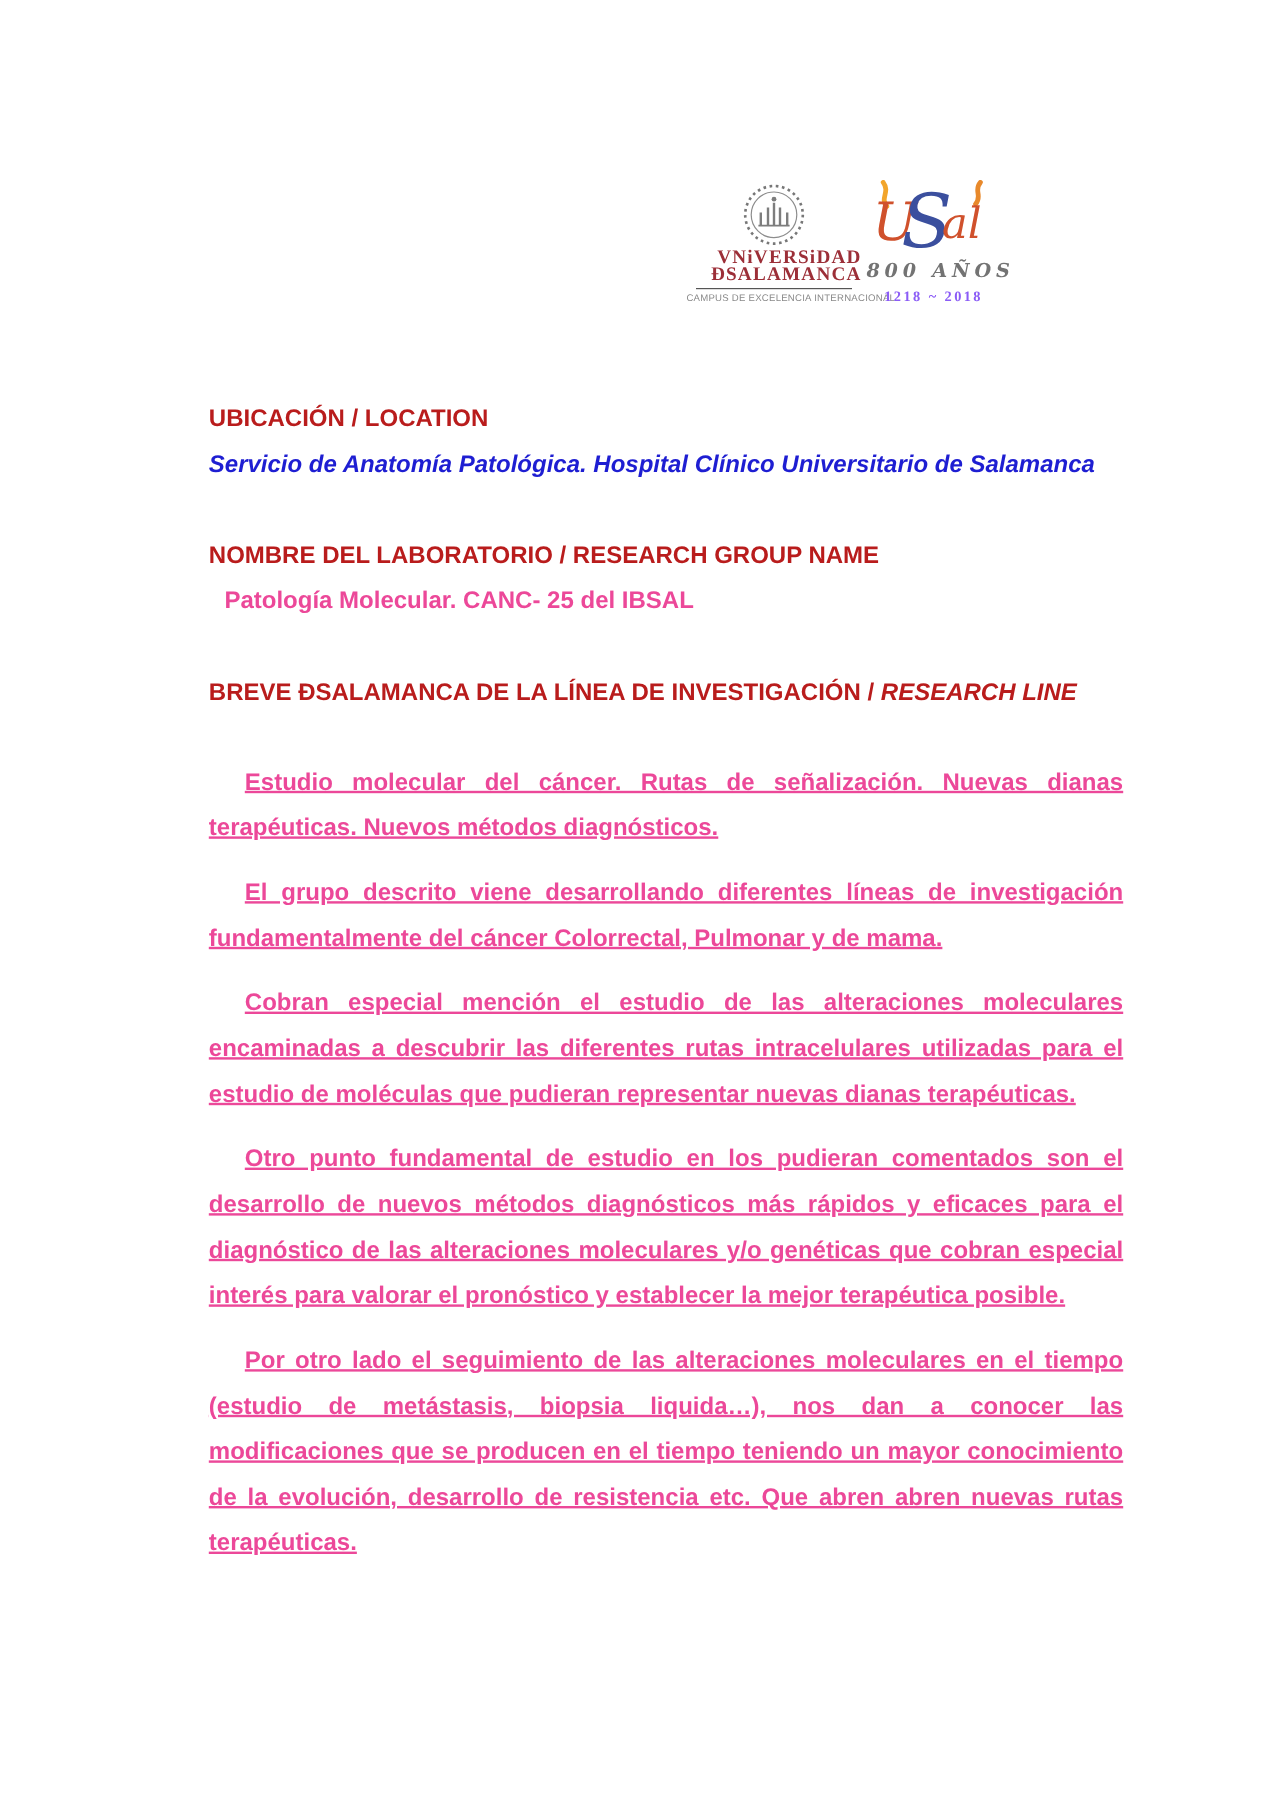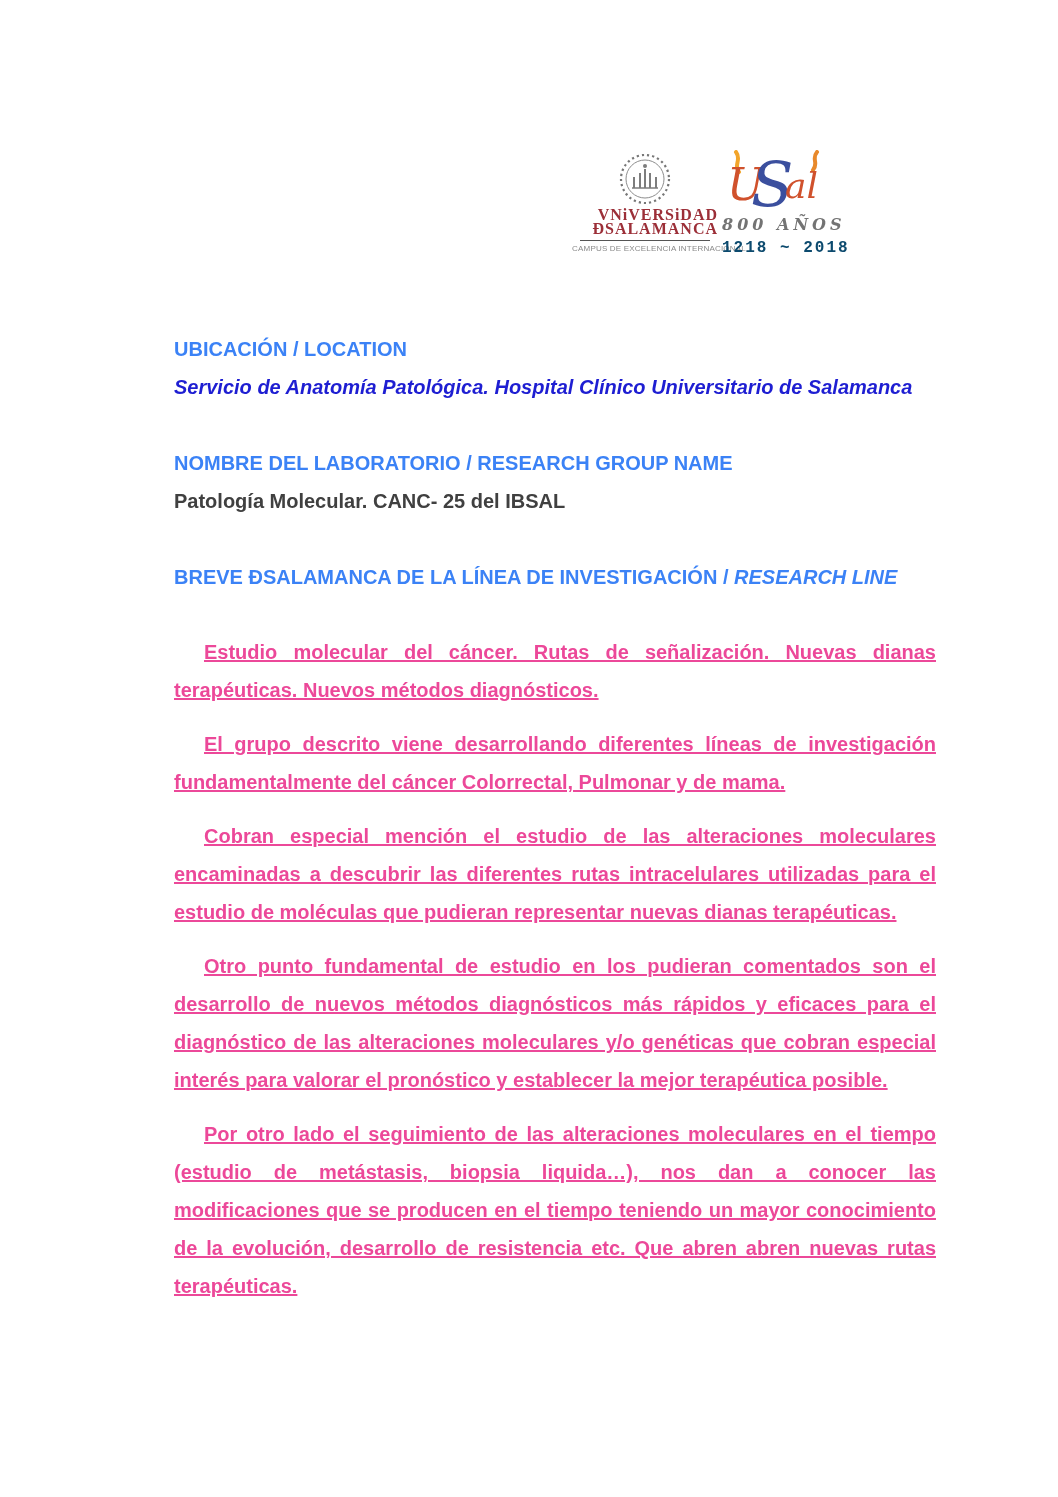--- a/index.html
+++ b/index.html
@@ -31,34 +31,34 @@
     position:absolute;top:150px;left:722px;width:112px;text-align:center;
   }
   .anniv-years{
     margin-top:1px;
     font-family:"DejaVu Serif",serif;
     font-style:italic;font-weight:bold;
     font-size:16px;letter-spacing:4px;color:#737373;white-space:nowrap;
   }
   .anniv-dates{
     margin-top:5px;
-    font-family:Liberation Mono, monospace;
-    font-weight:bold;font-size:16px;letter-spacing:2px;
-    color:#0c4a6e;white-space:nowrap;
+    font-family:Liberation Serif, serif;
+    font-weight:bold;font-size:12px;letter-spacing:2px;
+    color:#8b5cf6;white-space:nowrap;
   }
 
   
   .content{
     position:absolute;left:174px;top:330px;width:762px;
     font-size:20px;line-height:38px;font-weight:bold;
   }
-  .h{color:#3b82f6;}
+  .h{color:#b91c1c;}
   .h .em{font-style:italic;}
   .v-italic{color:#1e1ed2;font-style:italic;}
-  .v-bold{color:#404040;}
+  .v-bold{color:#ec4899;margin-left:13px;}
   .gap38{margin-top:38px;}
   .paras{margin-top:37px;}
   .para{
     margin:0 0 16px 0;
     color:#ec4899;
     text-align:justify;
     text-indent:30px;
     text-decoration:underline;
   }
   .para:last-child{margin-bottom:0;}

